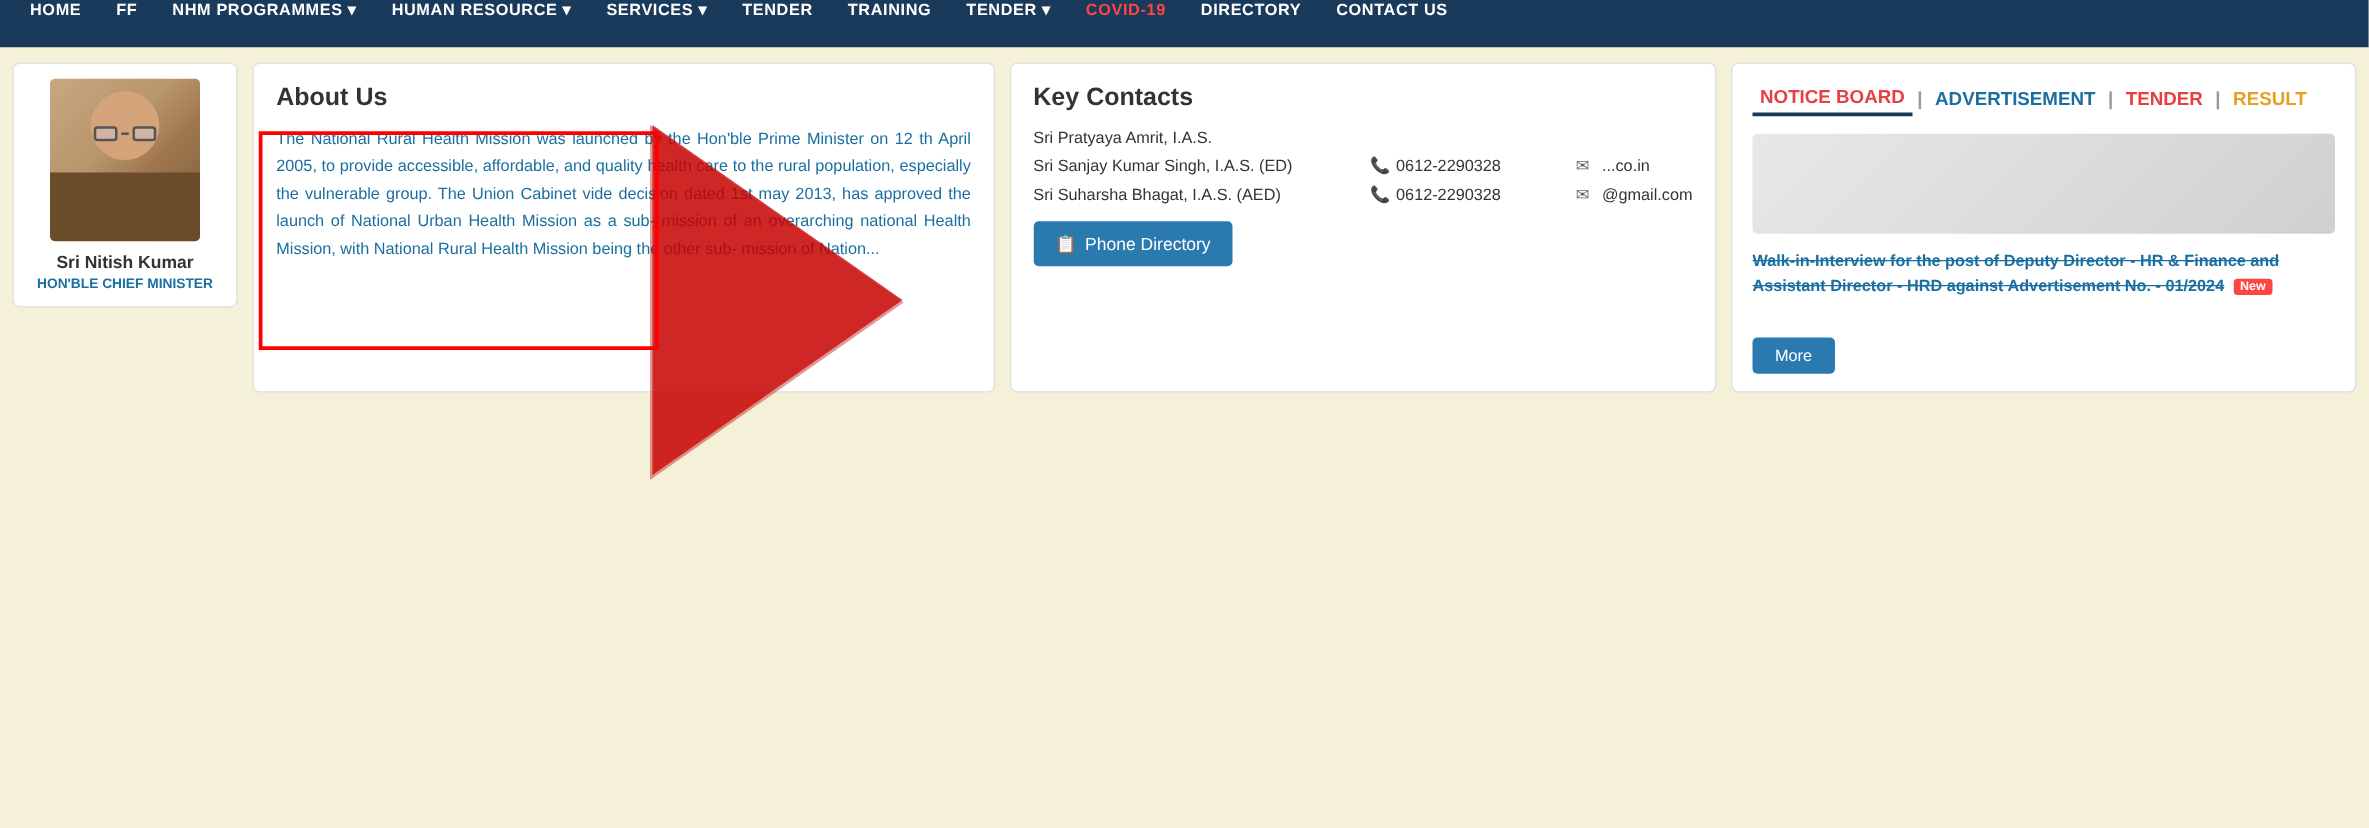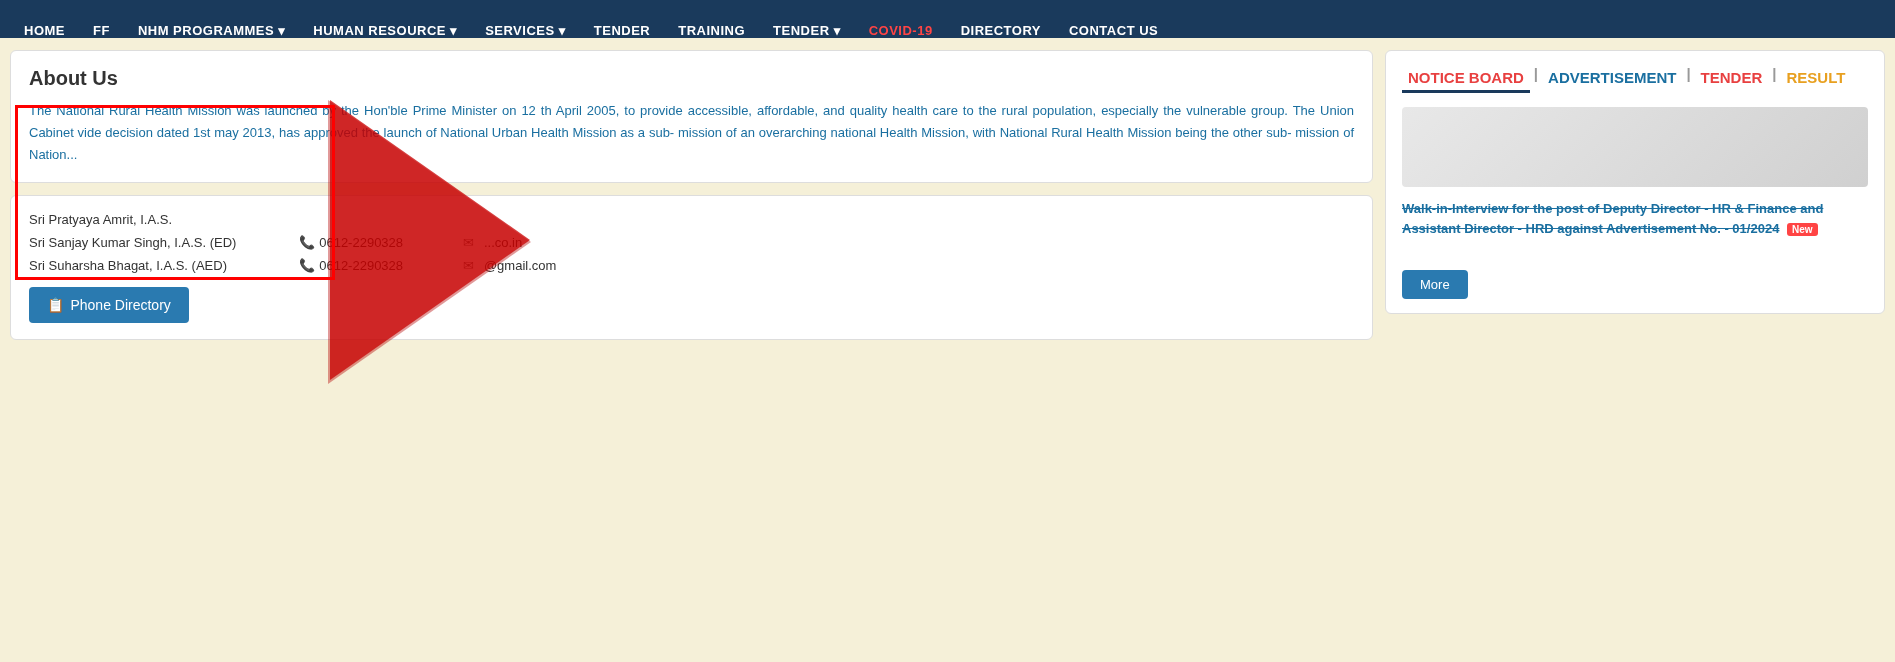--- a/index.html
+++ b/index.html
@@ -8,21 +8,21 @@
       background-color: #f5f0d8;
       width: 1895px;
       min-height: 662px;
       overflow-x: hidden;
     }
 
     
     .navbar {
       background-color: #1a3a5c;
       display: flex;
-      align-items: flex-end;
+      align-items: flex-start;
       height: 38px;
       padding: 0 10px;
     }
     .navbar a {
       color: #fff;
       text-decoration: none;
       font-size: 13px;
       font-weight: bold;
       padding: 0 14px;
       letter-spacing: 0.5px;
@@ -93,21 +93,20 @@
       font-size: 11px;
       color: #1a6fa0;
       font-weight: bold;
       text-transform: uppercase;
     }
 
     
     .middle-col {
       flex: 1;
       display: flex;
-      flex-direction: column;
       gap: 12px;
       position: relative;
     }
 
     
     .card {
       background: #fff;
       border: 1px solid #ddd;
       border-radius: 6px;
       padding: 16px 18px;
@@ -222,21 +221,21 @@
       flex-shrink: 0;
     }
     .notice-card {
       background: #fff;
       border: 1px solid #ddd;
       border-radius: 6px;
       padding: 14px 16px;
     }
     .notice-tabs {
       display: flex;
-      align-items: flex-start;
+      align-items: center;
       margin-bottom: 14px;
       font-size: 15px;
       font-weight: bold;
     }
     .notice-tab {
       cursor: pointer;
       padding: 4px 6px;
     }
     .notice-tab.active-notice {
       color: #e8a020;
@@ -325,34 +324,51 @@
   <a href="#">TENDER</a>
   <a href="#">TRAINING</a>
   <a href="#">TENDER ▾</a>
   <a href="#" class="active">COVID-19</a>
   <a href="#">DIRECTORY</a>
   <a href="#">CONTACT US</a>
 </nav>
 
 <div class="main-content">
 
+  <div class="left-col">
+    <div class="profile-card">
+      <div class="profile-img">
+
+        <div style="position:absolute;top:38px;left:50%;transform:translateX(-50%);width:50px;height:12px;z-index:2;">
+          <div style="display:flex;gap:3px;align-items:center;">
+            <div style="width:20px;height:12px;border:2px solid #555;border-radius:3px;background:rgba(200,220,255,0.3);"></div>
+            <div style="width:6px;height:2px;background:#555;"></div>
+            <div style="width:20px;height:12px;border:2px solid #555;border-radius:3px;background:rgba(200,220,255,0.3);"></div>
+          </div>
+        </div>
+      </div>
+      <div class="profile-name">Sri Nitish Kumar</div>
+      <div class="profile-title">HON'BLE CHIEF MINISTER</div>
+    </div>
+  </div>
 
   <div class="middle-col">
 
     <div class="red-box"></div>
 
     <div class="triangle-border-overlay"></div>
     <div class="triangle-overlay"></div>
 
     <div class="card">
       <div class="card-title">About Us</div>
       <div class="card-text">The National Rural Health Mission was launched by the Hon'ble Prime Minister on 12 th April 2005, to provide accessible, affordable, and quality health care to the rural population, especially the vulnerable group. The Union Cabinet vide decision dated 1st may 2013, has approved the launch of National Urban Health Mission as a sub- mission of an overarching national Health Mission, with National Rural Health Mission being the other sub- mission of Nation...</div>
     </div>
 
     <div class="card">
+      <div class="contacts-title">Key Contacts</div>
 
       <div class="contact-row">
         <span class="contact-name">Sri Pratyaya Amrit, I.A.S.</span>
       </div>
 
       <div class="contact-row">
         <span class="contact-name">Sri Sanjay Kumar Singh, I.A.S. (ED)</span>
         <span class="contact-phone">
           <span class="phone-icon">📞</span>
           <span>0612-2290328</span>

